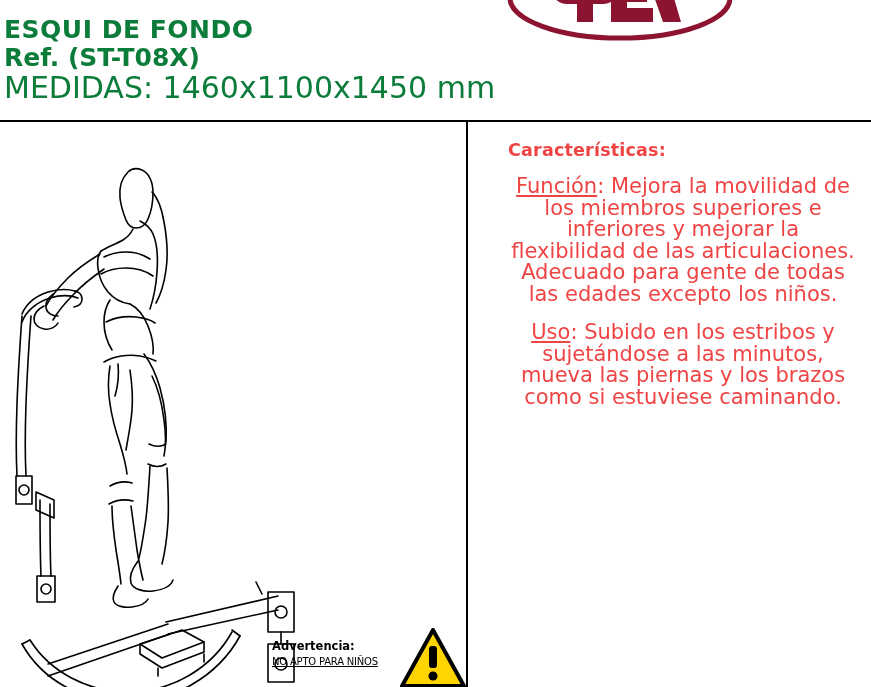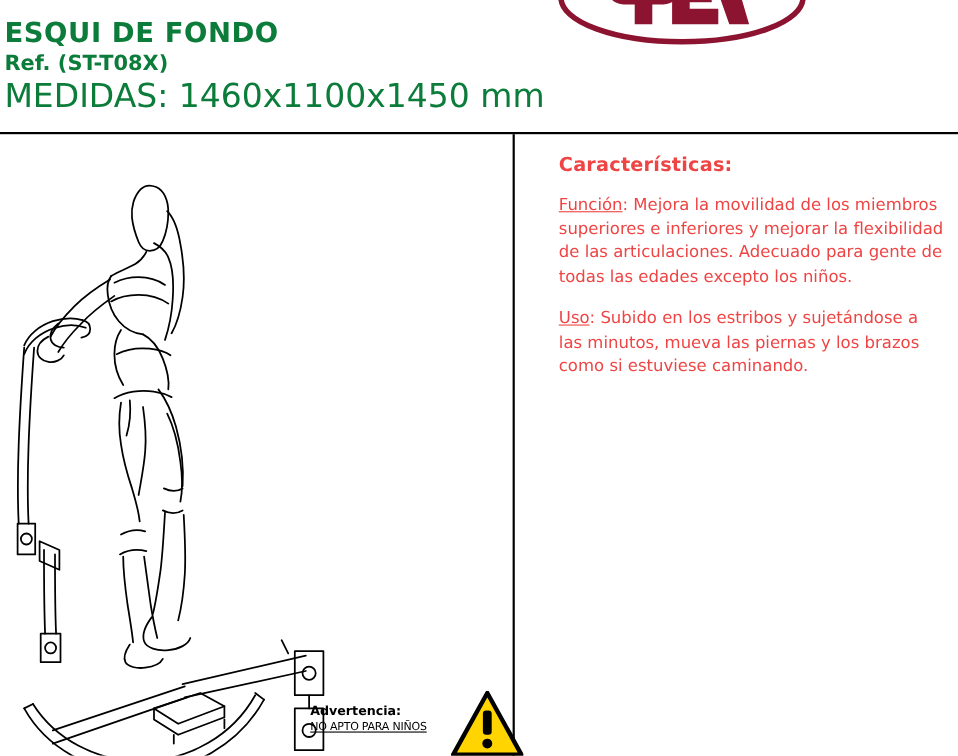--- a/index.html
+++ b/index.html
@@ -32,21 +32,21 @@
   }
   .title-line1 {
     font-size: 25px;
     font-weight: bold;
     letter-spacing: 0.5px;
     line-height: 27px;
     margin: 0;
     padding: 0;
   }
   .title-line2 {
-    font-size: 19px;
+    font-size: 25px;
     font-weight: bold;
     line-height: 30px;
     margin: 0;
     padding: 0;
   }
   .title-line3 {
     font-size: 30px;
     font-weight: normal;
     line-height: 30px;
     margin: 0;
@@ -88,21 +88,21 @@
     width: 466px;
     height: 563px;
   }
   .illustration svg {
     display: block;
   }
 
   
   .warning {
     position: absolute;
-    left: 282px;
+    left: 272px;
     top: 637px;
     width: 195px;
     height: 50px;
   }
   .warning-text {
     position: absolute;
     left: 0px;
     top: 2px;
     width: 120px;
     font-family: "DejaVu Sans", sans-serif;
@@ -134,24 +134,24 @@
     font-family: "DejaVu Sans", sans-serif;
   }
   .content h2 {
     font-size: 17.5px;
     font-weight: bold;
     margin: 0 0 16px 0;
     padding: 0;
     letter-spacing: 0.2px;
   }
   .para {
-    font-size: 15px;
+    font-size: 21px;
     line-height: 21.5px;
     margin: 0 0 17px 0;
-    text-align: left;
+    text-align: center;
   }
   .para:last-child {
     margin-bottom: 0;
   }
   .lead {
     text-decoration: underline;
   }
 </style>
 </head>
 <body>

